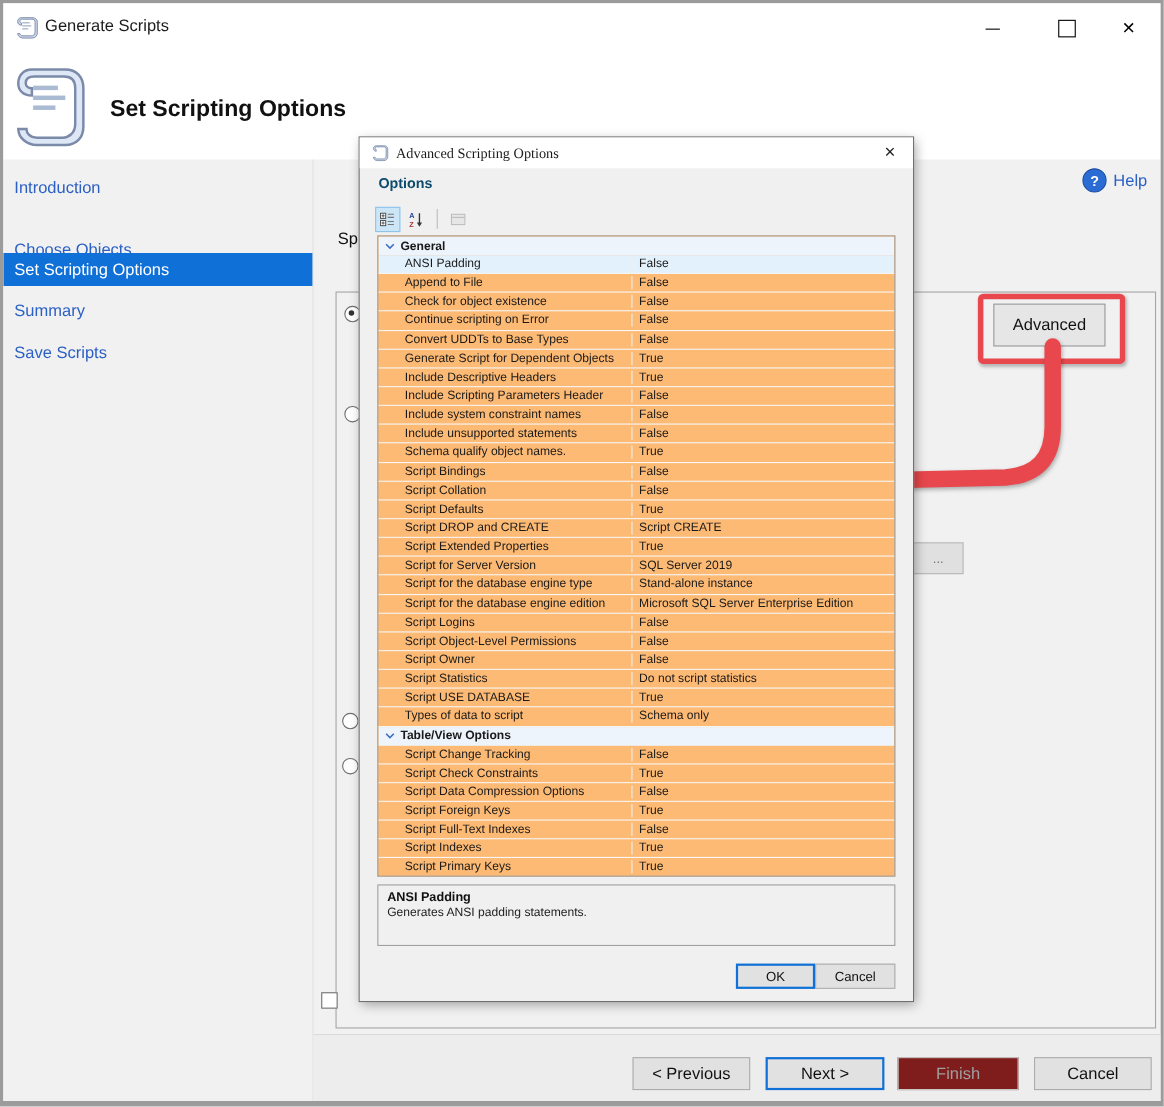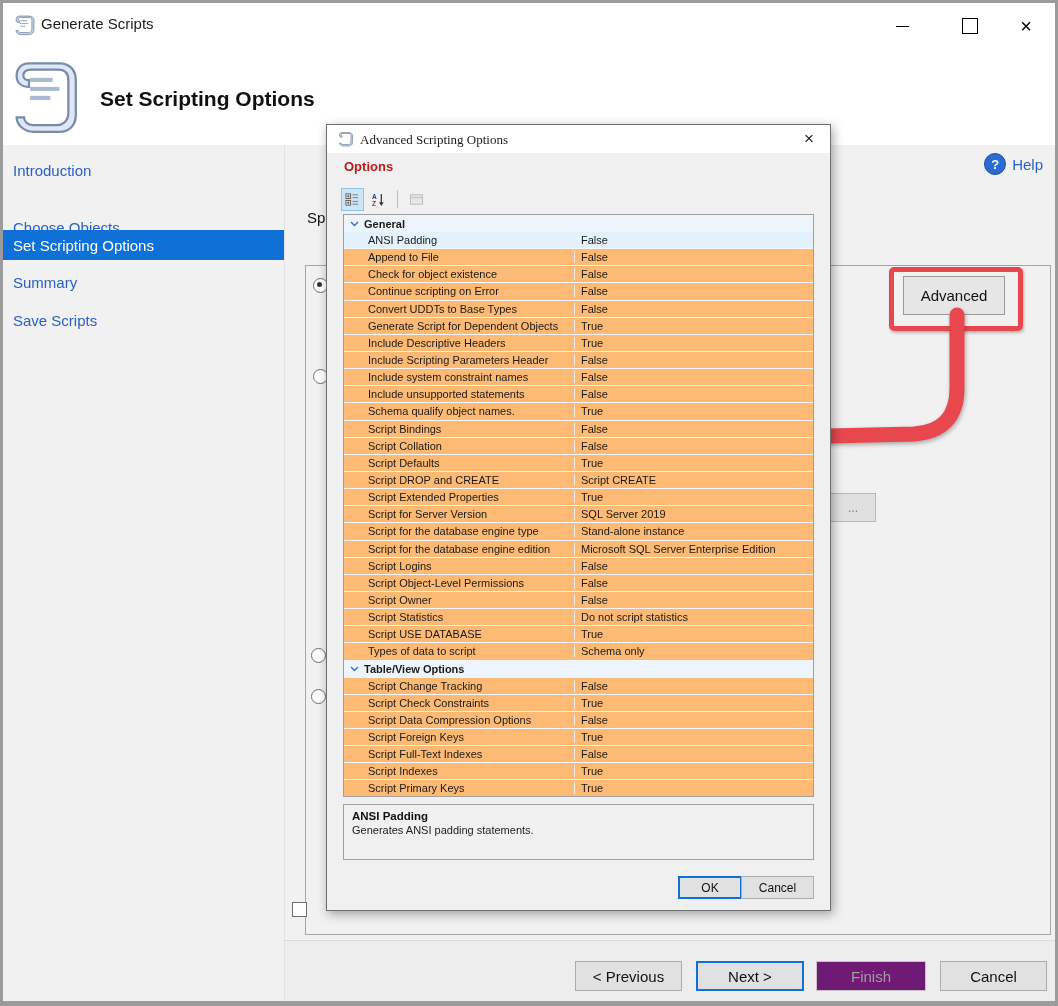--- a/index.html
+++ b/index.html
@@ -40,51 +40,51 @@
   .advanced-btn{position:absolute;left:618px;top:131px;width:100px;height:37px;background:#e6e6e6;border:1px solid #9a9a9a;
                 font-size:15px;color:#111;display:flex;align-items:center;justify-content:center;cursor:pointer;}
   .red-rect{position:absolute;left:604px;top:122px;width:124px;height:54px;border:5px solid #e8484d;border-radius:5px;
             box-shadow:1px 2px 3px rgba(0,0,0,0.25);}
   .red-arrow{position:absolute;left:420px;top:158px;width:330px;height:170px;pointer-events:none;
              filter:drop-shadow(1px 2px 2px rgba(0,0,0,0.3));}
   .bottom-sep{position:absolute;left:0;right:0;top:795px;border-top:1px solid #dadada;background:#ededed;bottom:0;}
   .wizbtn{position:absolute;top:816px;height:30px;background:#e1e1e1;border:1px solid #acacac;font-size:15px;color:#111;
           display:flex;align-items:center;justify-content:center;box-sizing:border-box;cursor:pointer;}
   .wizbtn.default{border:2px solid #0f70d7;}
-  .wizbtn.disabled{background:#701a75;border-color:#c6c6c6;color:#9f9f9f;cursor:default;}
+  .wizbtn.disabled{background:#7f1d1d;border-color:#c6c6c6;color:#9f9f9f;cursor:default;}
   
   .dialog{position:absolute;left:323px;top:121px;width:505px;height:787px;background:#f0f0f0;border:1px solid #6f6f6f;
           box-shadow:2px 3px 10px rgba(0,0,0,0.35);z-index:10;box-sizing:border-box;}
   .dlg-titlebar{position:absolute;left:0;top:0;right:0;height:28px;background:#fff;}
   .dlg-titlebar .dlg-icon{position:absolute;left:11px;top:6px;}
   .dlg-titlebar .dlg-title{position:absolute;left:33px;top:7px;font-size:13px;color:#1b1b1b;font-family:Liberation Serif, serif;}
   .dlg-close{position:absolute;right:4px;top:0;width:34px;height:28px;display:flex;align-items:center;justify-content:center;
              font-size:17px;color:#222;cursor:pointer;}
-  .dlg-options-label{position:absolute;left:17px;top:34px;font-size:13px;font-weight:bold;color:#b91c1c;}
+  .dlg-options-label{position:absolute;left:17px;top:34px;font-size:13px;font-weight:bold;color:#0c4a6e;}
   .dlg-toolbar{position:absolute;left:14px;top:62px;height:24px;display:flex;align-items:center;gap:3px;}
   .tool-btn{width:23px;height:23px;display:flex;align-items:center;justify-content:center;box-sizing:border-box;cursor:pointer;}
   .tool-btn.selected{background:#cde6f7;border:1px solid #8fc3ea;}
   .tool-btn.disabled{opacity:0.5;cursor:default;}
   .tool-sep{width:1px;height:18px;background:#bdbdbd;margin:0 4px;}
   .propgrid{position:absolute;left:16px;top:89px;width:471px;height:583px;background:#fdba74;border:1px solid #a0a0a0;
             box-sizing:border-box;overflow:hidden;font-size:11px;color:#1a1a1a;}
   .p-cat{height:17px;display:flex;align-items:center;background:#edf4fb;font-weight:bold;cursor:pointer;}
   .p-cat .chev{width:20px;display:flex;align-items:center;justify-content:center;}
   .p-row{height:16.15px;display:flex;align-items:center;border-bottom:1px solid #f6f6f6;cursor:pointer;}
   .p-row.selected{background:#e3f1fc;}
   .p-row .lbl{width:206px;padding-left:24px;white-space:nowrap;overflow:hidden;}
   .p-row .val{flex:1;padding-left:6px;border-left:1px solid #eeeeee;white-space:nowrap;overflow:hidden;}
   .descpanel{position:absolute;left:16px;top:679px;width:471px;height:56px;background:#f0f0f0;border:1px solid #a0a0a0;
              box-sizing:border-box;padding:5px 8px;}
   .desc-title{font-size:11.5px;font-weight:bold;color:#111;}
   .desc-text{font-size:11px;color:#222;margin-top:2px;}
   .dlg-btn{position:absolute;top:751px;height:23px;background:#e1e1e1;border:1px solid #acacac;font-size:12px;color:#111;
            display:flex;align-items:center;justify-content:center;box-sizing:border-box;cursor:pointer;}
   .dlg-btn.default{border:2px solid #0f70d7;}
-  .dlg-ok{left:351px;width:64px;} .dlg-cancel{left:414px;width:73px;}
+  .dlg-ok{left:342px;width:72px;} .dlg-cancel{left:414px;width:73px;}
 </style>
 </head>
 <body>
 
 <div class="window">
 
   <div class="titlebar">
     <span class="app-icon">
       <svg width="22" height="22" viewBox="0 0 32 32">
         <path d="M8 3 C5 3 3 5 3 8 C3 11 5 13 8 13 L8 10 C7 10 6 9 6 8 C6 6 7 5 9 5 L22 5 C25 5 26 7 26 9 L26 22 C26 26 23 27 21 27 L10 27 C7 27 6 25 6 24 L3 24 C3 27 6 30 10 30 L22 30 C26 30 29 27 29 23 L29 9 C29 5 26 3 22 3 Z" fill="#c9d6ea" stroke="#7a8aa8" stroke-width="1.2"></path>

